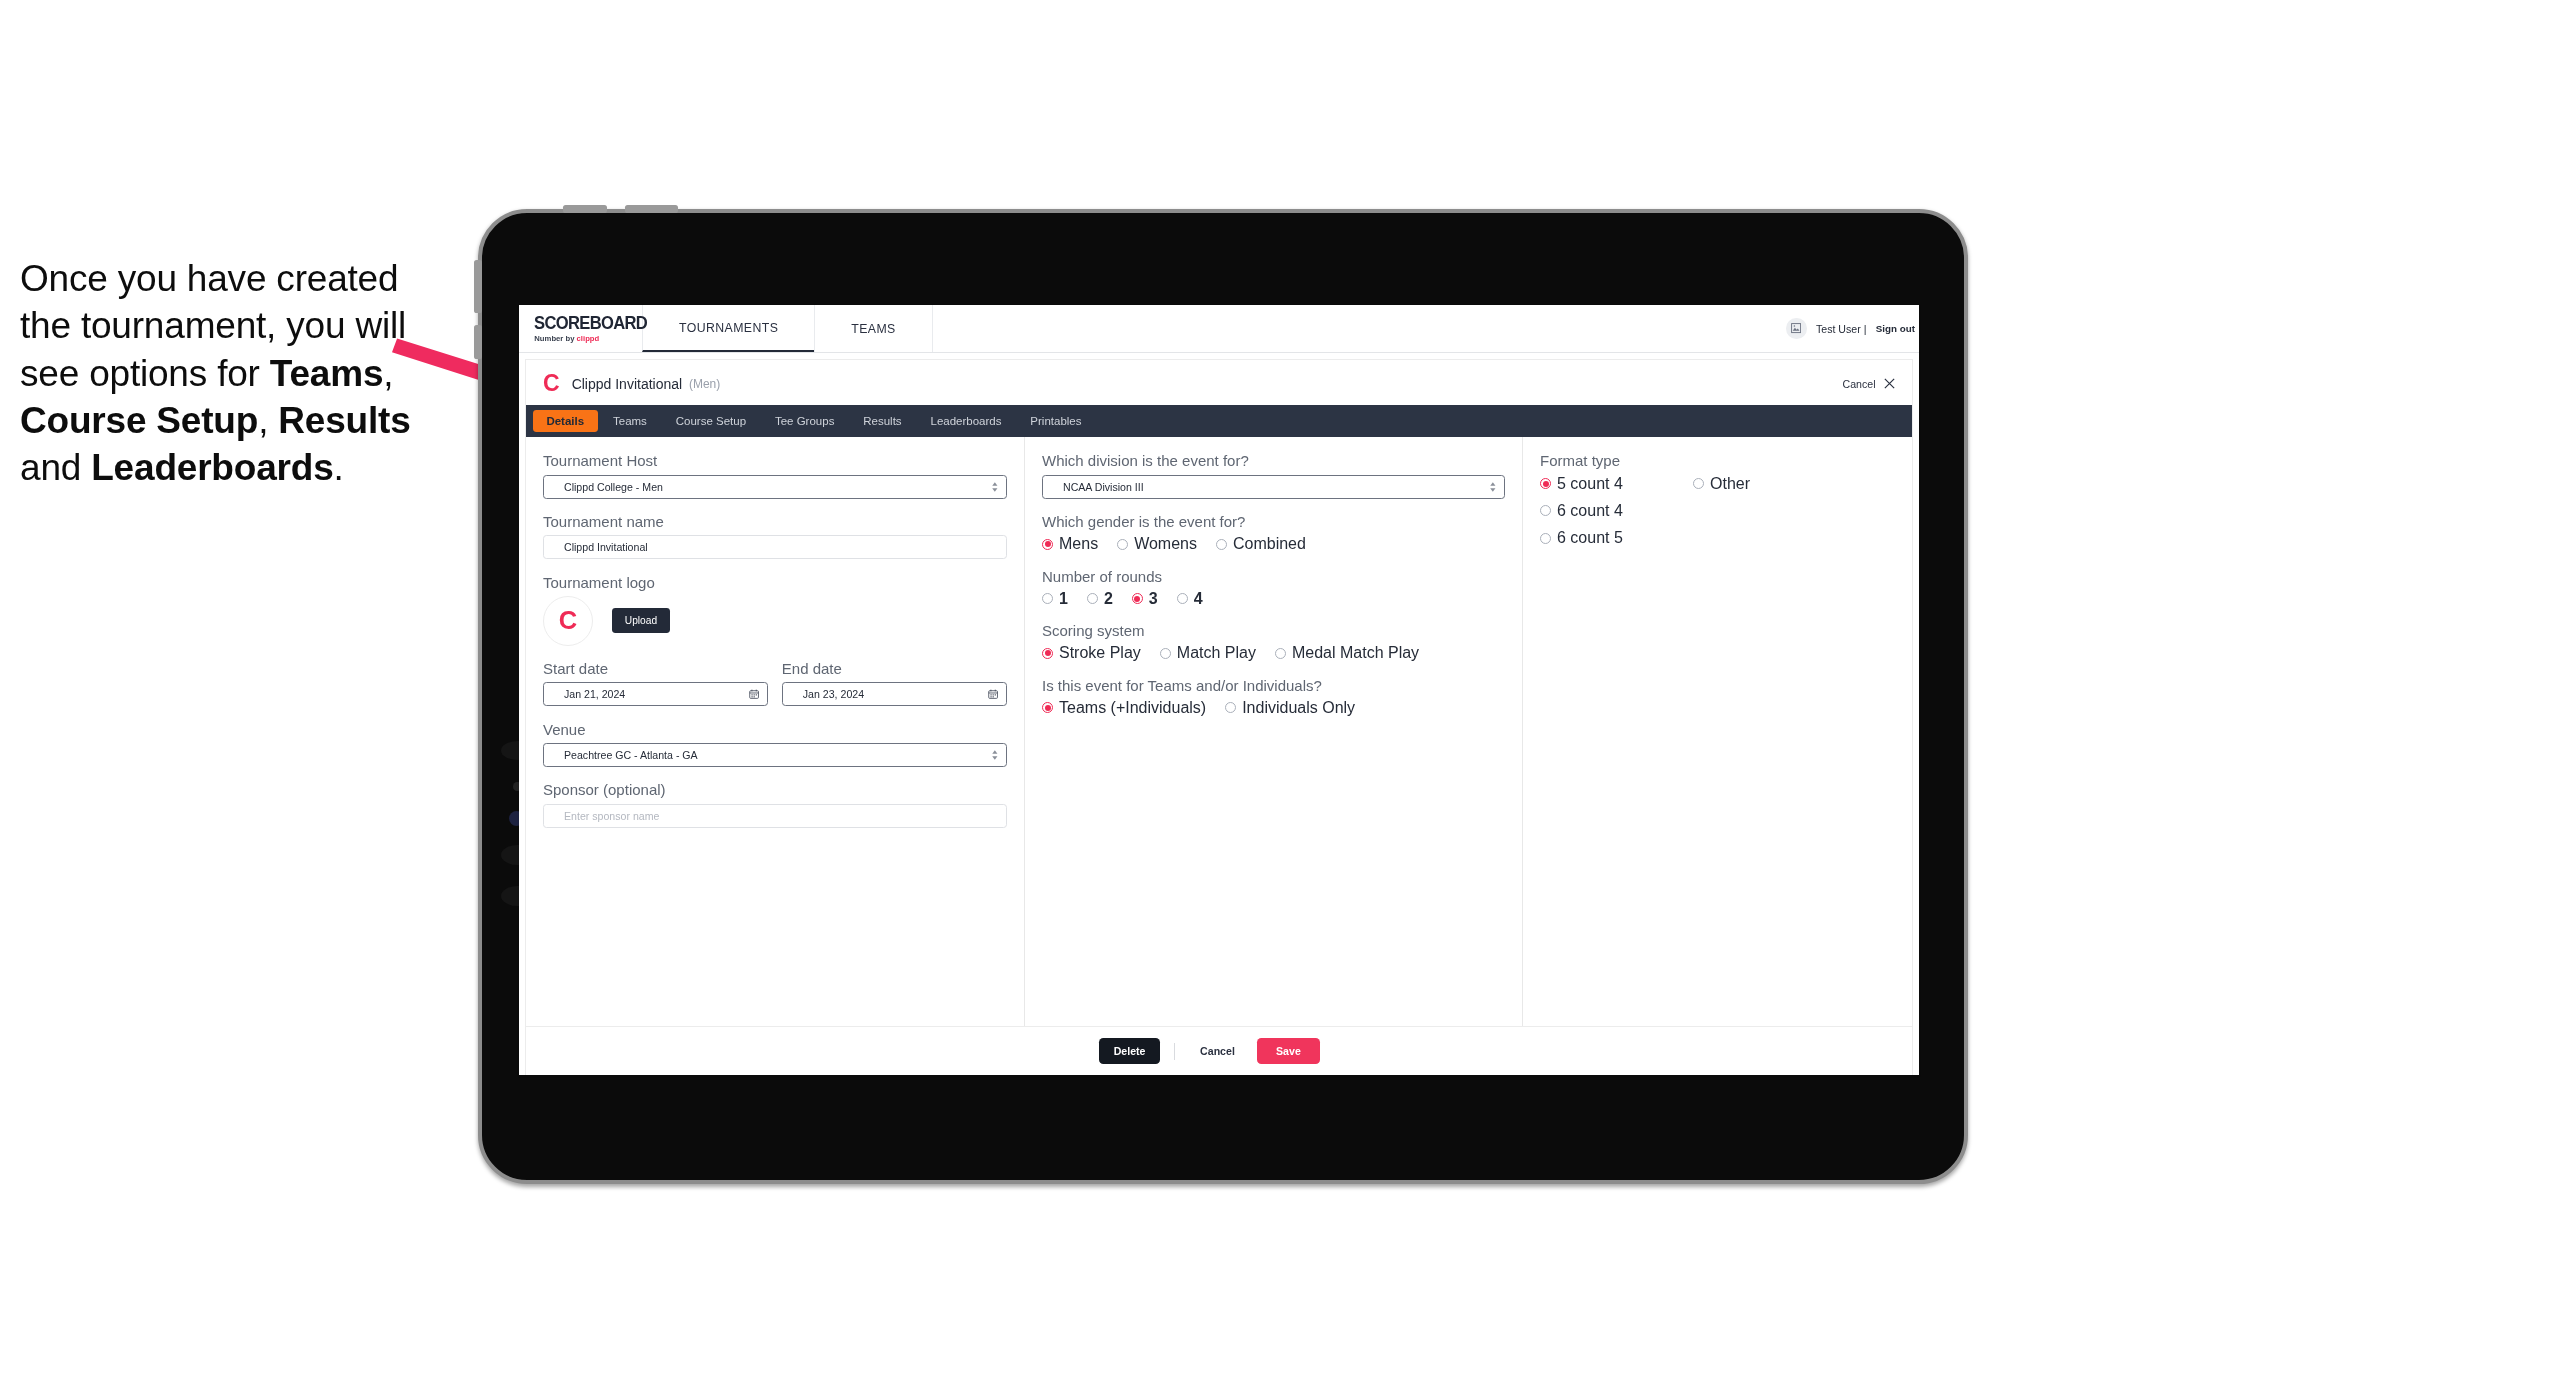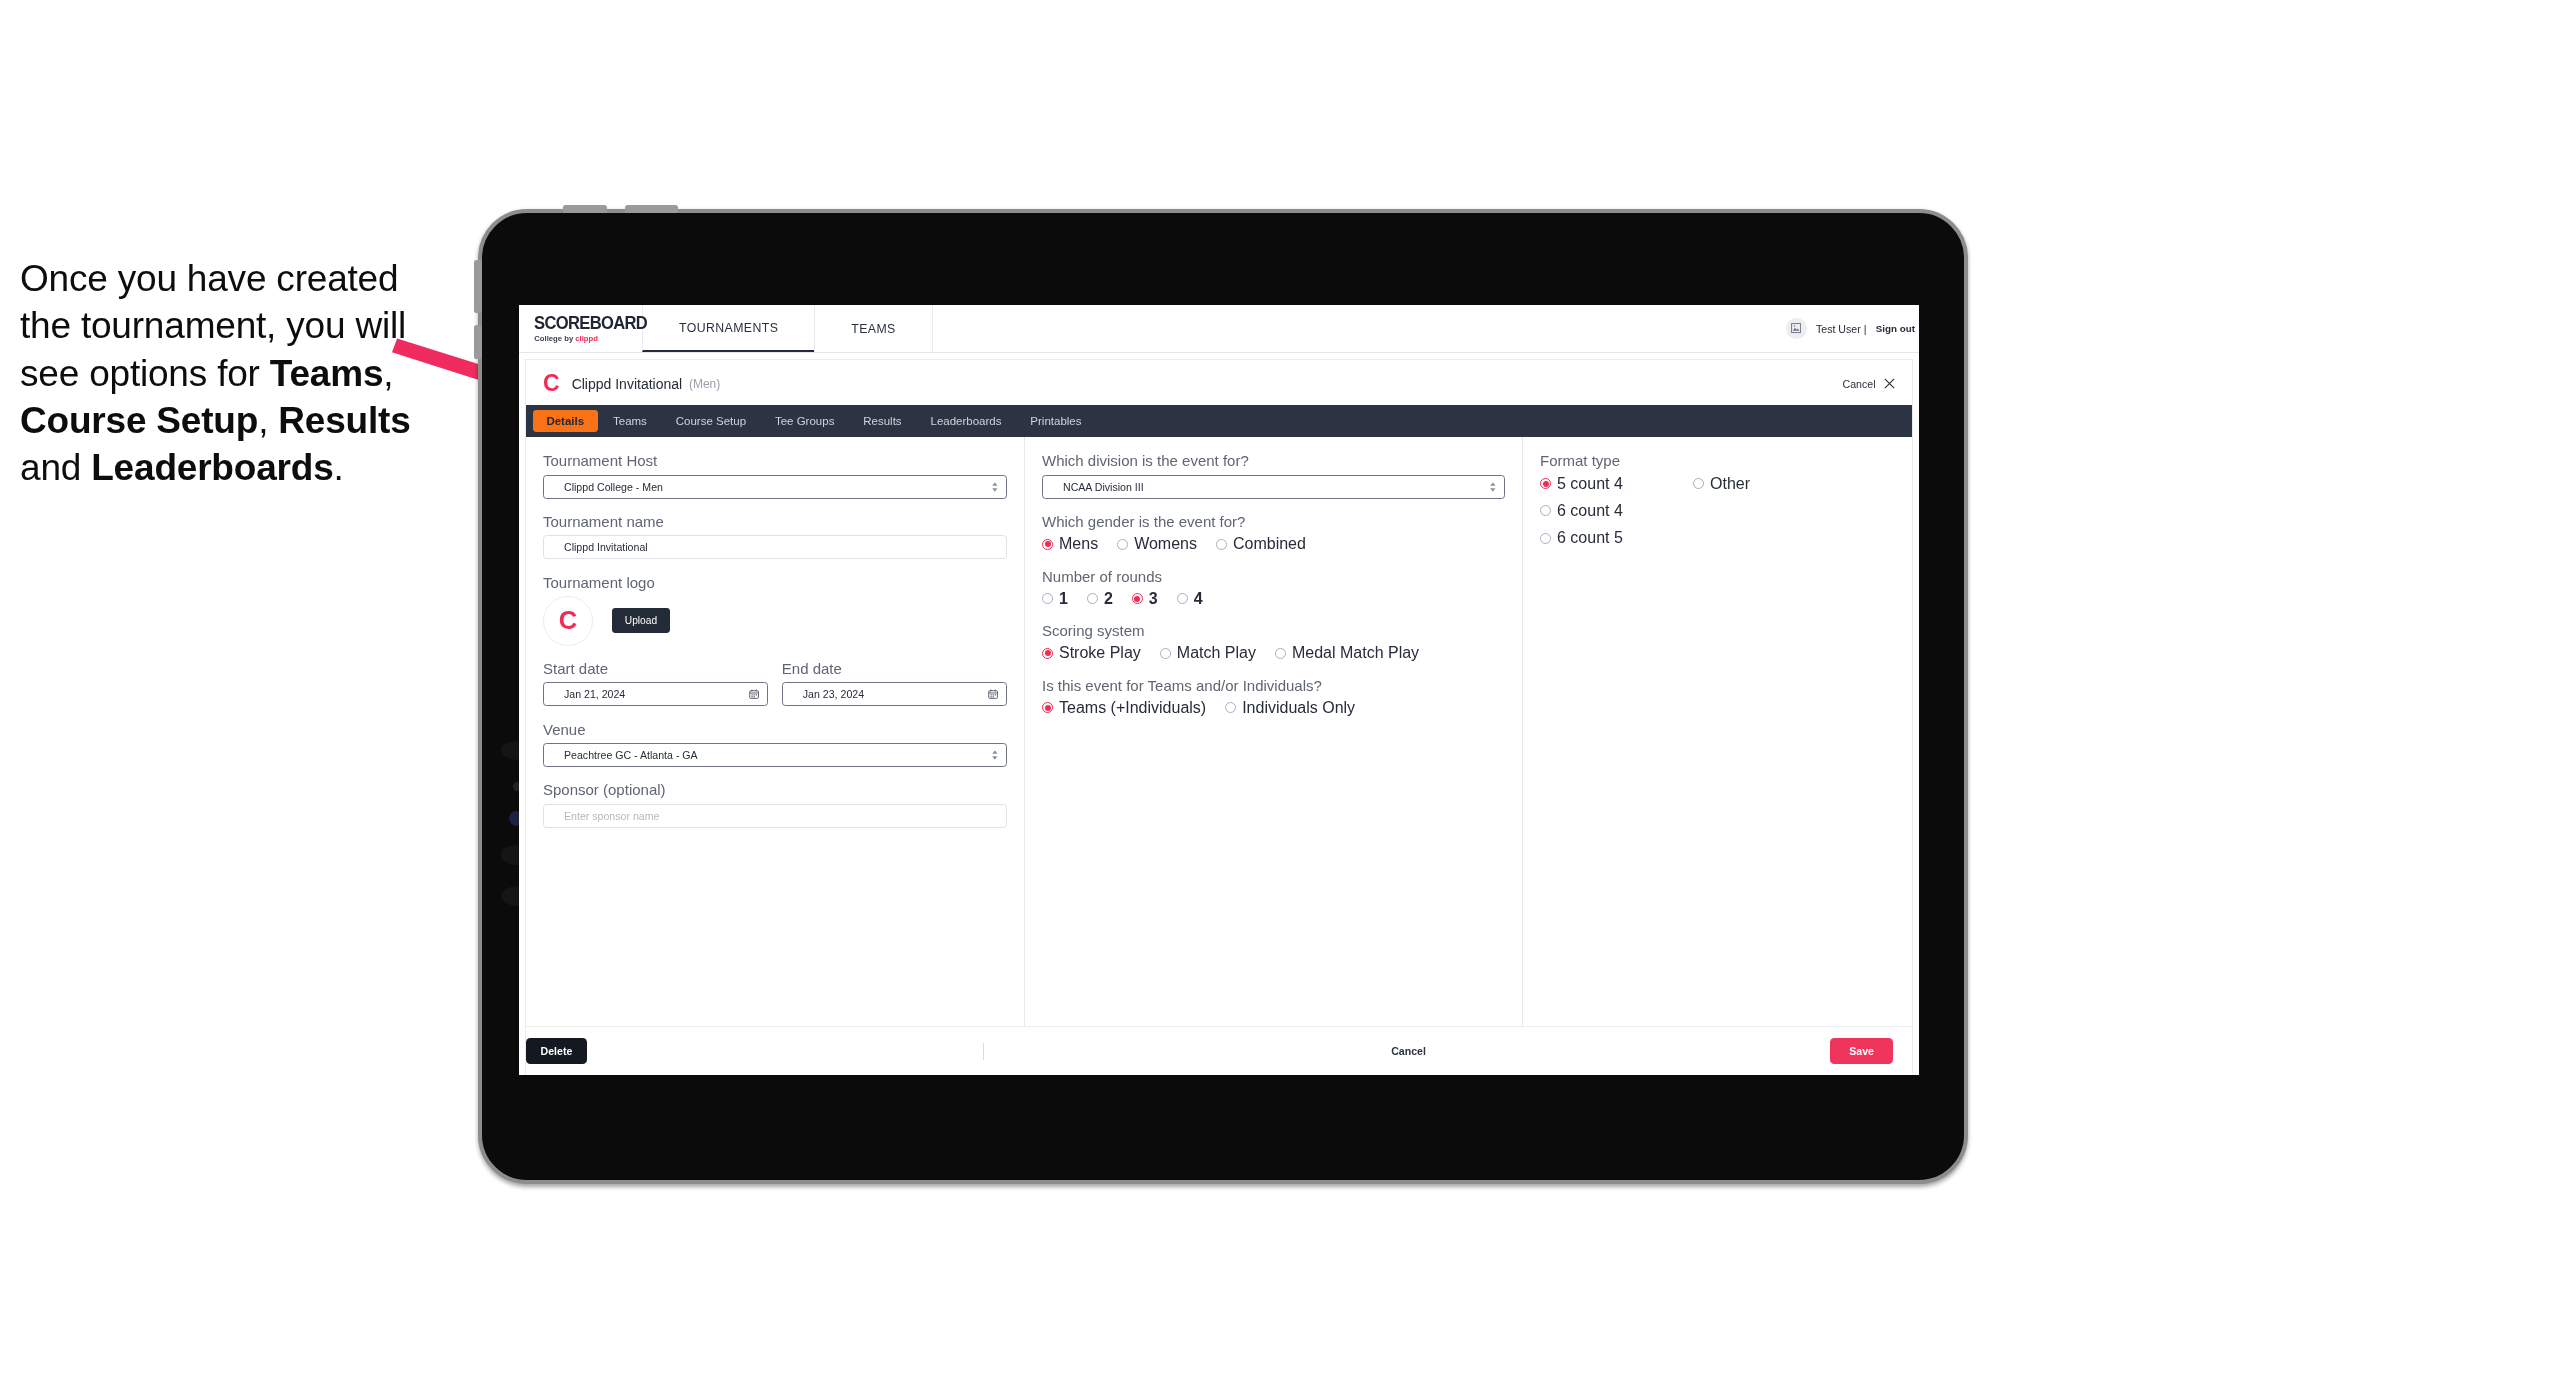--- a/index.html
+++ b/index.html
@@ -123,21 +123,21 @@
   .radio .lbl{font-size:16px;color:#262c38;white-space:nowrap;}
   .radio.bold .lbl{font-weight:700;}
 
   .vstack .radio{margin-bottom:9.4px;margin-right:0;}
 
   .fmt-wrap{display:flex;}
   .fmt-left{width:153px;}
 
   
   .foot-rule{border-top:0.9px solid #ececec;}
-  .footer{height:48px;display:flex;align-items:center;justify-content:space-between;padding-right:19px;gap:0;}
+  .footer{height:48px;display:flex;align-items:center;justify-content:center;padding-right:19px;gap:0;}
   .btn-delete{background:#141921;color:#fff;font-size:10.6px;font-weight:600;padding:6.8px 14.5px;border-radius:4.3px;cursor:pointer;}
   .foot-div{width:0.9px;height:17px;background:#d9dbdf;margin:0 13.6px;}
   .btn-cancel{font-size:10.6px;color:#2b3140;font-weight:600;padding:6.8px 12px;cursor:pointer;}
   .btn-save{background:#f0355c;color:#fff;font-size:10.6px;font-weight:600;padding:6.8px 19px;border-radius:4.3px;margin-left:10.2px;cursor:pointer;}
 </style>
 </head>
 <body>
 
 <div id="caption">
   <span>Once you have created the tournament, you will see options for </span><b>Teams</b><span>, </span><b>Course Setup</b><span>, </span><b>Results</b><span> and </span><b>Leaderboards</b><span>.</span>
@@ -157,21 +157,21 @@
   <div class="lens" id="lens3"></div>
   <div class="lens" id="lens4"></div>
   <div class="lens" id="lens5"></div>
 </div>
 
 <div id="screen">
 
   <div id="topbar">
     <div class="brand">
       <div class="brand-name">SCOREBOARD</div>
-      <div class="brand-sub"><span>College by </span><em>clippd</em></div>
+      <div class="brand-sub"><span>Number by </span><em>clippd</em></div>
     </div>
     <div class="topnav">
       <div class="topnav-item active">TOURNAMENTS</div>
       <div class="topnav-item">TEAMS</div>
     </div>
     <div class="topbar-right">
       <div class="avatar">
         <svg width="10.2" height="10.2" viewBox="0 0 12 12">
           <rect x="0.7" y="0.7" width="10.6" height="10.6" fill="none" stroke="#6b7280" stroke-width="1.1"></rect>
           <path d="M2 9 L4.6 5.5 L6.6 8 L8 6.4 L10 9 Z" fill="#6b7280"></path>

